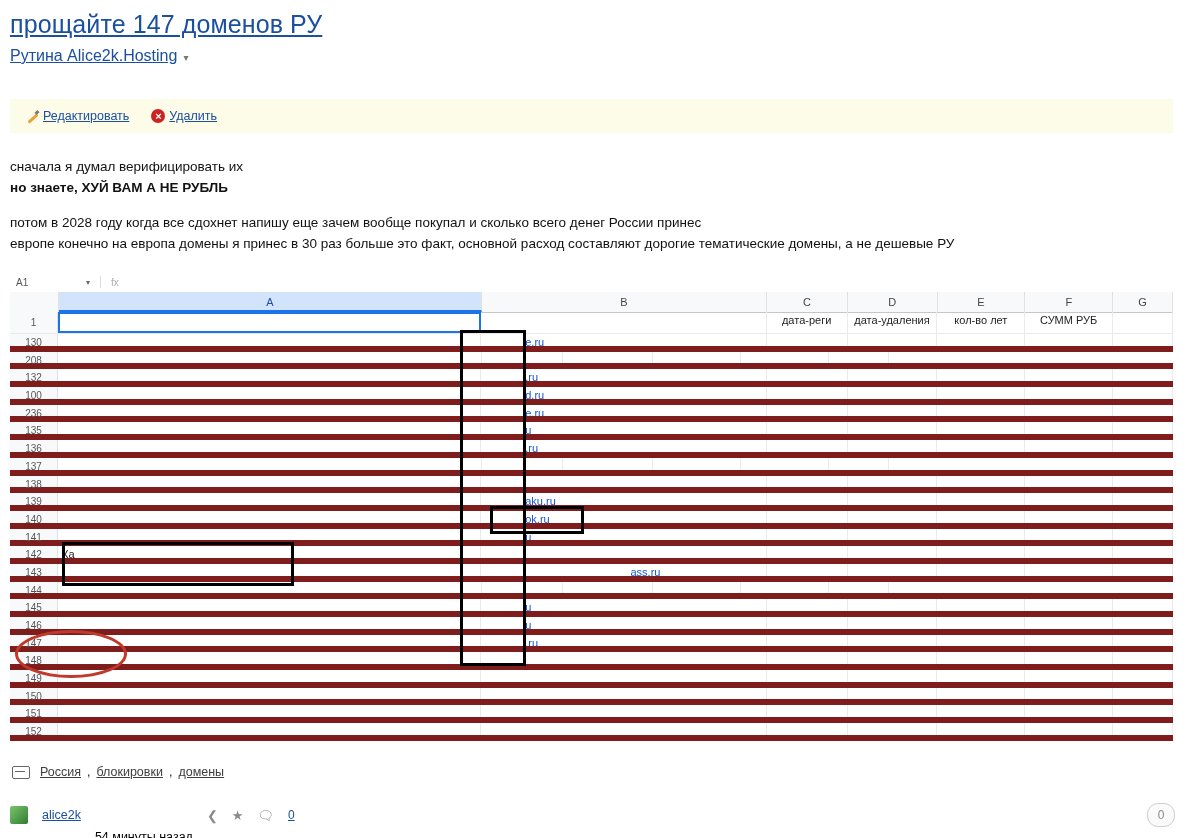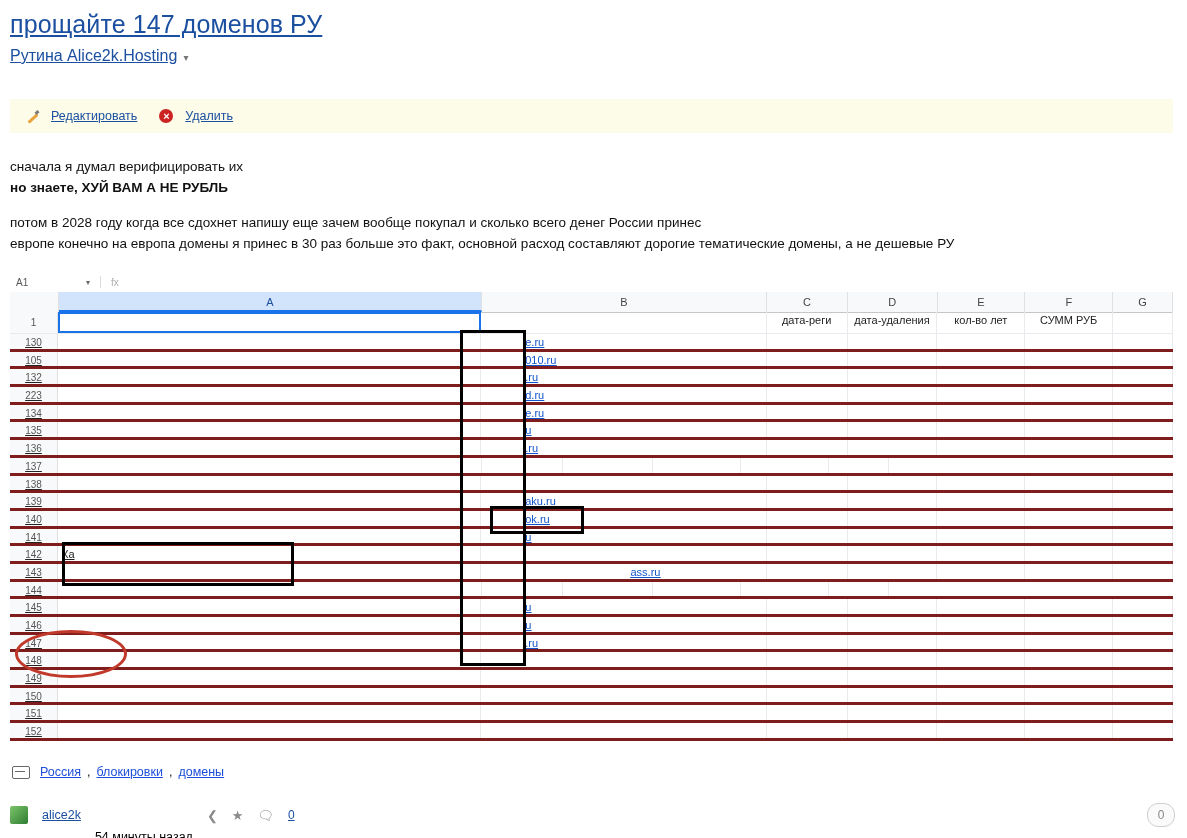--- a/index.html
+++ b/index.html
@@ -53,21 +53,21 @@
     background: #fcfce8;
     display: flex;
     align-items: center;
     gap: 22px;
     padding-left: 16px;
     box-sizing: border-box;
   }
   .action {
     display: flex;
     align-items: center;
-    gap: 12px;
+    gap: 4px;
     font-size: 12.5px;
   }
   .action .label {
     color: #1b4fa0;
     text-decoration: underline;
   }
   .pencil-icon {
     display: inline-block;
     width: 13px;
     height: 13px;
@@ -187,23 +187,22 @@
   
   .grid {
     position: absolute;
     top: 40px; left: 0;
     width: 100%;
     height: 438px;
   }
   .row {
     display: flex;
     height: 17.7px;
-    border-bottom: 3px solid #7f1d1d;
-    box-sizing: border-box;
-    text-decoration: underline;
+    border-bottom: 6px solid #7f1d1d;
+    box-sizing: border-box;
   }
   .rowhead {
     width: 48px;
     flex: 0 0 48px;
     text-align: center;
     font-size: 10px;
     color: #555;
     background: #f8f9fa;
     border-right: 1px solid #e0e1e2;
     line-height: 17px;
@@ -279,21 +278,21 @@
     margin-right: 4px;
   }
   .tag-icon:after {
     content: "";
     position: absolute;
     left: 2px; top: 4px;
     width: 10px; height: 1px;
     background: #666;
   }
   .tags a {
-    color: #1d4ed8;
+    color: #404040;
     text-decoration: underline;
   }
   .metabar {
     position: absolute;
     left: 10px;
     top: 800px;
     width: 1163px;
     height: 30px;
     display: flex;
     align-items: center;
@@ -400,51 +399,50 @@
           <div class="rowhead">130</div>
           <div class="cell" style="width: 424px;"></div>
           <div class="cell link" style="width: 286px; padding-left: 44px;">e.ru</div>
           <div class="cell" style="width: 81px;"></div>
           <div class="cell" style="width: 90px;"></div>
           <div class="cell" style="width: 88px;"></div>
           <div class="cell" style="width: 88px;"></div>
           <div class="cell" style="width: 60px;"></div>
         </div>
         <div class="row">
-          <div class="rowhead">105</div>
-          <div class="cell" style="width: 424px;"></div>
-          <div class="cell link" style="width: 286px; padding-left: 44px;">010.ru</div>
+          <div class="rowhead">208</div>
+          <div class="cell" style="width: 424px;"></div>
           <div class="cell" style="width: 81px;"></div>
           <div class="cell" style="width: 90px;"></div>
           <div class="cell" style="width: 88px;"></div>
           <div class="cell" style="width: 88px;"></div>
           <div class="cell" style="width: 60px;"></div>
         </div>
         <div class="row">
           <div class="rowhead">132</div>
           <div class="cell" style="width: 424px;"></div>
           <div class="cell link" style="width: 286px; padding-left: 44px;">.ru</div>
           <div class="cell" style="width: 81px;"></div>
           <div class="cell" style="width: 90px;"></div>
           <div class="cell" style="width: 88px;"></div>
           <div class="cell" style="width: 88px;"></div>
           <div class="cell" style="width: 60px;"></div>
         </div>
         <div class="row">
-          <div class="rowhead">223</div>
+          <div class="rowhead">100</div>
           <div class="cell" style="width: 424px;"></div>
           <div class="cell link" style="width: 286px; padding-left: 44px;">d.ru</div>
           <div class="cell" style="width: 81px;"></div>
           <div class="cell" style="width: 90px;"></div>
           <div class="cell" style="width: 88px;"></div>
           <div class="cell" style="width: 88px;"></div>
           <div class="cell" style="width: 60px;"></div>
         </div>
         <div class="row">
-          <div class="rowhead">134</div>
+          <div class="rowhead">236</div>
           <div class="cell" style="width: 424px;"></div>
           <div class="cell link" style="width: 286px; padding-left: 44px;">e.ru</div>
           <div class="cell" style="width: 81px;"></div>
           <div class="cell" style="width: 90px;"></div>
           <div class="cell" style="width: 88px;"></div>
           <div class="cell" style="width: 88px;"></div>
           <div class="cell" style="width: 60px;"></div>
         </div>
         <div class="row">
           <div class="rowhead">135</div>

